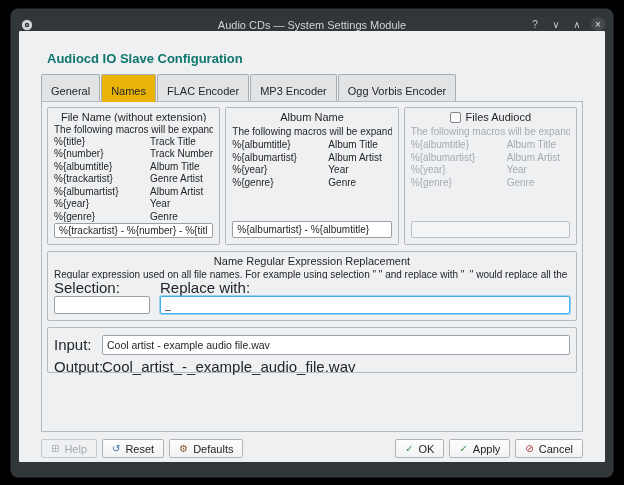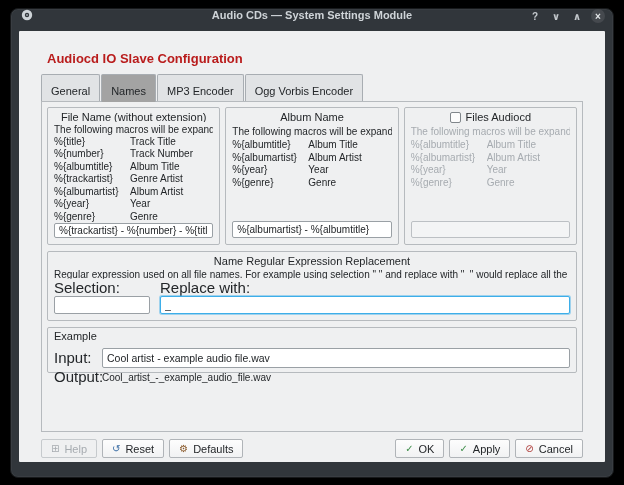--- a/index.html
+++ b/index.html
@@ -3,65 +3,65 @@
 <meta charset="utf-8">
 <style>
   * { margin:0; padding:0; box-sizing:border-box; }
   html,body { width:624px; height:485px; }
   body { font-family:"Liberation Sans","DejaVu Sans",sans-serif; font-size:11px; color:#232629; }
   .stage { position:relative; width:624px; height:485px; background:#000; overflow:hidden; }
   .window { position:absolute; left:10px; top:8px; width:604px; height:470px;
             background:#31363b; border-radius:8px; border:1px solid #17191b;
             box-shadow:0 0 0 1px rgba(255,255,255,0.04) inset; }
   
-  .titlebar { position:relative; height:22px; display:flex; align-items:flex-start; color:#c7ccd0;font-weight:bold; }
+  .titlebar { position:relative; height:22px; display:flex; align-items:flex-end; color:#c7ccd0; }
   .tb-icon { margin-left:10px; display:flex; align-items:center; }
   .tb-title { position:absolute; left:0; right:0; text-align:center; font-size:11px; color:#cfd4d8; pointer-events:none; }
   .tb-btns { margin-left:auto; margin-right:8px; display:flex; align-items:center; gap:7px; z-index:2; }
   .tb-btn { width:14px; height:14px; display:flex; align-items:center; justify-content:center;
             font-size:10px; color:#c3c8cc; cursor:default; }
   .tb-btn.close { background:#45494e; border-radius:50%; color:#e4e8ea; font-size:10px; }
   
   .panel { position:absolute; left:8px; right:8px; top:22px; bottom:15px; background:#eff0f1; border-radius:1px; overflow:hidden; }
-  .heading { margin:20px 0 6px 28px; font-size:13px; font-weight:bold; line-height:16px; color:#b91c1c; }
+  .heading { margin:20px 0 6px 28px; font-size:13px; font-weight:bold; line-height:16px; color:#0f766e; }
   
   .tabs { display:flex; margin:0 22px; align-items:flex-end; position:relative; z-index:2; }
   .tab { padding:10px 9px 3px; font-size:11px; line-height:13px; background:#e1e3e5;
          border:1px solid #a8adb2; border-bottom:none; border-radius:2px 2px 0 0; margin-right:1px; cursor:default; }
-  .tab.active { background:#a3a3a3; position:relative; top:1px; padding-bottom:4px; font-weight:normal; }
+  .tab.active { background:#eab308; position:relative; top:1px; padding-bottom:4px; font-weight:normal; }
   
   .frame { margin:0 22px; border:1px solid #b6babe; height:331px; padding:5px; background:#eff0f1; position:relative; z-index:1; }
   .groups-row { display:flex; gap:5px; height:138px; }
   .groupbox { flex:1; border:1px solid #b6babe; border-radius:2px; padding:3px 6px 6px; display:flex; flex-direction:column; min-width:0; }
   .gtitle { font-size:11px; line-height:13px; text-align:center; margin-bottom:1px; white-space:nowrap; overflow:hidden; }
   .gtitle.left { text-align:left; }
   .intro { font-size:10px; line-height:13px; margin-bottom:1px; white-space:nowrap; overflow:hidden; }
   .macro-row { display:flex; font-size:10px; line-height:12.5px; }
   .macro-name { width:76px; flex:none; white-space:nowrap; overflow:hidden; }
-  .macro-desc { flex:1; white-space:nowrap; overflow:hidden; }
+  .macro-desc { flex:1; white-space:nowrap; overflow:hidden;margin-left:20px; }
   .macro-input { margin-top:auto; height:17px; width:100%; border:1px solid #9aa0a5; border-radius:2px;
                  background:#ffffff; font-family:"Liberation Sans","DejaVu Sans",sans-serif;
                  font-size:10px; padding:0 4px; color:#232629; }
   .disabled-txt { color:#a6abb0; }
   .macro-input:disabled { background:#f3f4f5; border-color:#bcc0c4; color:#a6abb0; }
   .checkbox { display:inline-block; width:11px; height:11px; border:1px solid #80868b; background:#fcfcfc;
               border-radius:2px; vertical-align:-2px; margin-right:5px; }
   
   .regex-box { margin-top:6px; border:1px solid #b6babe; border-radius:2px; height:70px; padding:3px 6px 6px; display:flex; flex-direction:column; }
   .regex-desc { font-size:10px; line-height:13px; white-space:nowrap; overflow:hidden; margin-bottom:3px; }
   .regex-grid { display:grid; grid-template-columns:96px 1fr; column-gap:10px; row-gap:2px; align-items:center; }
   .field-label { font-size:15px; line-height:12px; }
   .text-input { height:18px; border:1px solid #9aa0a5; border-radius:2px; background:#fff;
                 font-family:"Liberation Sans","DejaVu Sans",sans-serif; font-size:10.5px; padding:0 4px; color:#232629; width:100%; }
   .text-input.focused { border:1px solid #3daee9; box-shadow:0 0 0 1px rgba(61,174,233,0.45); }
   
   .example-box { margin-top:6px; border:1px solid #b6babe; border-radius:2px; height:46px; padding:2px 6px 5px; }
   .example-grid { display:grid; grid-template-columns:40px 1fr; column-gap:8px; row-gap:3px; align-items:center; margin-top:5px; }
   .example-input { height:20px; }
-  .output-val { font-size:10px; white-space:nowrap; overflow:hidden; }
+  .output-val { font-size:15px; white-space:nowrap; overflow:hidden; }
   
   .btn-bar { display:flex; margin:7px 22px 0; gap:5px; align-items:center; }
   .spacer { flex:1; }
   .btn { display:inline-flex; align-items:center; gap:5px; height:19px; padding:0 9px;
          background:linear-gradient(#fdfdfd,#f1f2f3); border:1px solid #b0b4b8; border-radius:2px;
          font-size:11px; color:#232629; cursor:default; white-space:nowrap; }
   .btn .bicon { font-size:10px; line-height:10px; }
   .btn.disabled { color:#a6abb0; background:#eff0f1; border-color:#c6cacd; }
   .icon-ok { color:#3e8e49; }
   .icon-cancel { color:#b0413e; font-size:11px; }
@@ -90,20 +90,21 @@
         <span class="tb-btn close">×</span>
       </span>
     </div>
 
     <div class="panel">
       <div class="heading">Audiocd IO Slave Configuration</div>
 
       <div class="tabs">
         <div class="tab">General</div>
         <div class="tab active">Names</div>
+        <div class="tab">FLAC Encoder</div>
         <div class="tab">MP3 Encoder</div>
         <div class="tab">Ogg Vorbis Encoder</div>
       </div>
 
       <div class="frame">
 
         <div class="groups-row">
 
           <div class="groupbox">
             <div class="gtitle">File Name (without extension)</div>
@@ -191,21 +192,20 @@
           <div class="regex-desc">Regular expression used on all file names. For example using selection " " and replace with "_" would replace all the spaces with underlines.</div>
           <div class="regex-grid">
             <div class="field-label">Selection:</div>
             <div class="field-label">Replace with:</div>
             <input class="text-input" type="text" value="" style="">
             <input class="text-input focused" type="text" value="_" style="">
           </div>
         </div>
 
         <div class="example-box">
-          <div class="gtitle left">Example</div>
           <div class="example-grid">
             <div class="field-label">Input:</div>
             <input class="text-input example-input" type="text" value="Cool artist - example audio file.wav" style="">
             <div class="field-label">Output:</div>
             <div class="output-val">Cool_artist_-_example_audio_file.wav</div>
           </div>
         </div>
 
       </div>
 

